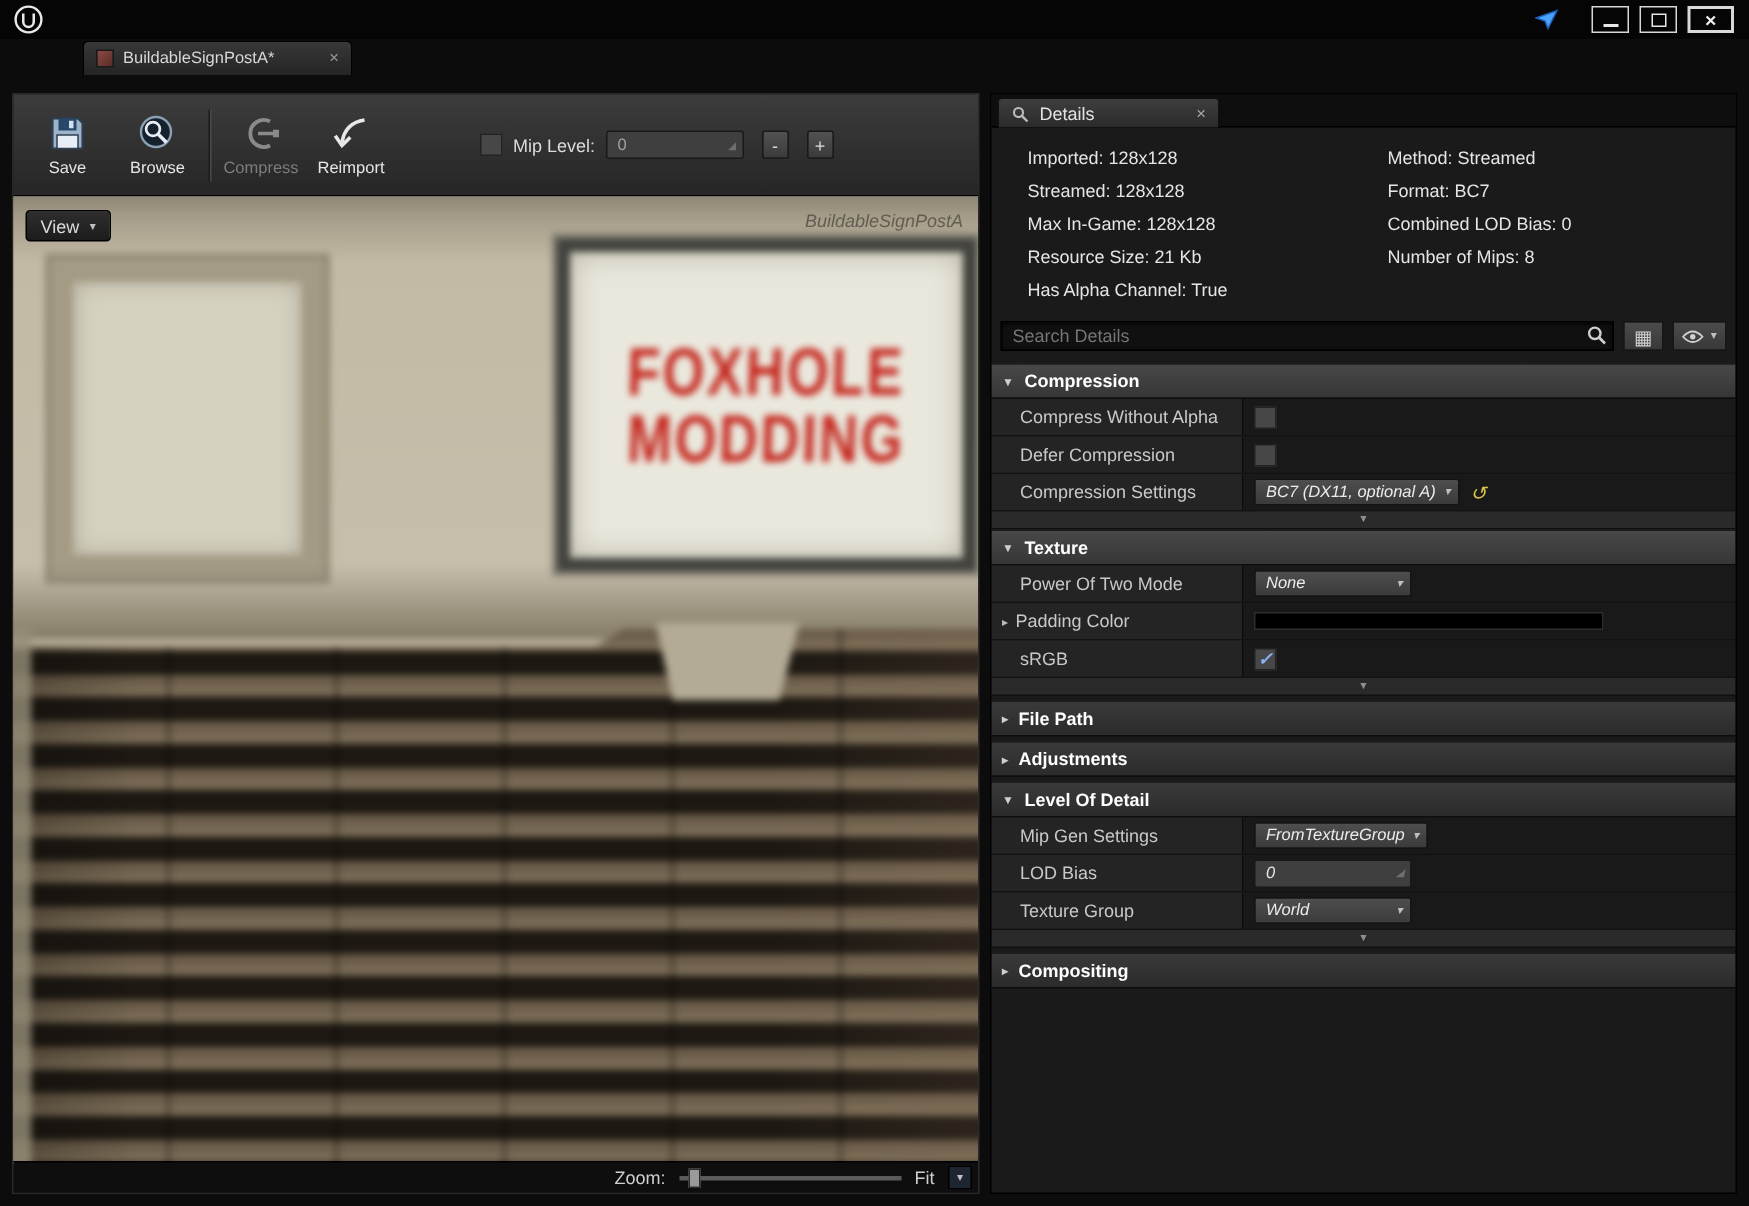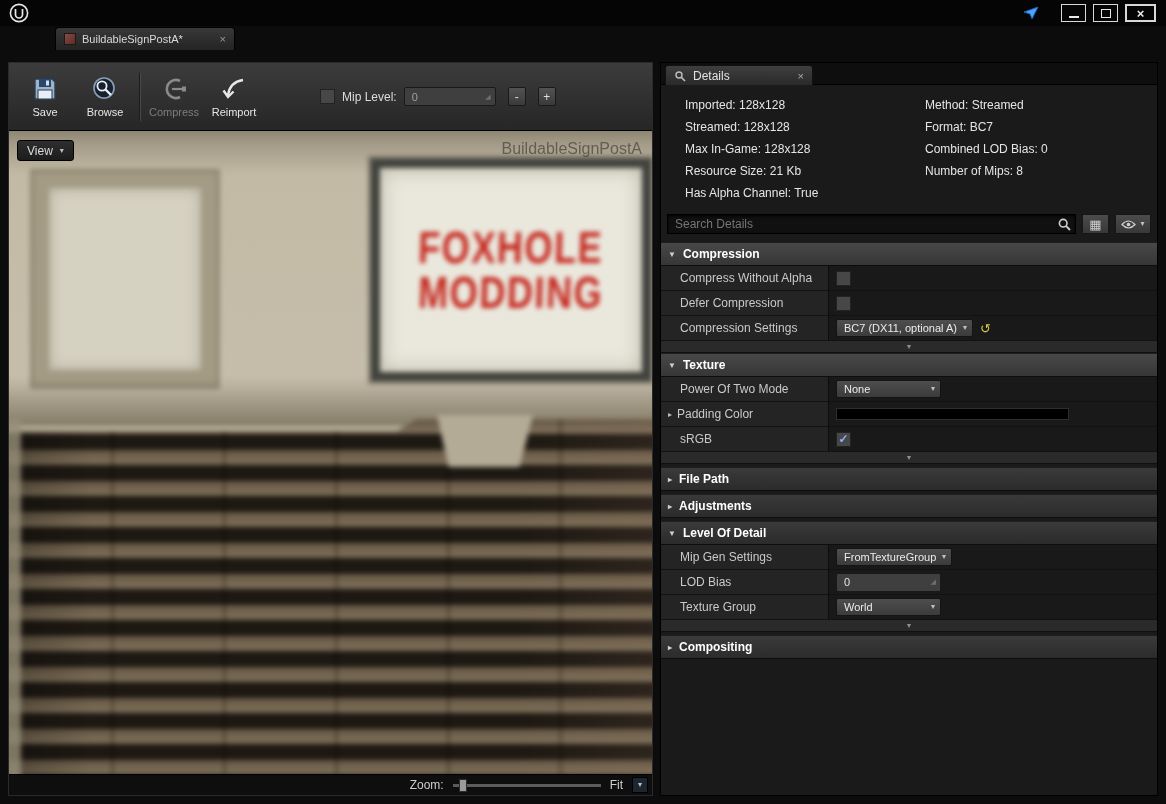--- a/index.html
+++ b/index.html
@@ -69,21 +69,21 @@
       linear-gradient(90deg, rgba(0,0,0,.30), rgba(0,0,0,0) 14%, rgba(0,0,0,0) 78%, rgba(150,120,100,.14)),
       repeating-linear-gradient(180deg, #6b5d49 0 7px, #786a54 7px 15px, #1d1812 15px 31px);
     clip-path:polygon(0 12px, 60% 12px, 63% 0, 100% 0, 100% 100%, 0 100%); }
   .tex-tongue { position:absolute; left:438px; top:294px; width:96px; height:52px; background:#b3ab95;
     clip-path:polygon(0 0,100% 0,86% 100%,12% 100%); }
   .tex-left-strip { position:absolute; left:0; top:298px; bottom:0; width:22px; background:#968e78; opacity:.8; }
 
   .view-btn { position:absolute; left:8px; top:9px; height:21px; padding:0 9px; display:flex; align-items:center; gap:7px;
     background:linear-gradient(#2e2e2e,#1c1c1c); border:1px solid #000; border-radius:3px; color:#dcdcdc; font-size:12px; cursor:pointer; z-index:2; }
   .caret { font-size:8px; color:#c0c0c0; line-height:1; }
-  .watermark { position:absolute; right:10px; top:9px; font-size:16px; color:rgba(75,72,64,.75); z-index:2; }
+  .watermark { position:absolute; right:10px; top:9px; font-size:12px; color:rgba(75,72,64,.75); z-index:2;font-style:italic; }
 
   .zoom-bar { position:absolute; left:0; right:0; bottom:0; height:21px; background:#0e0e0e; border-top:1px solid #000;
     display:flex; align-items:center; justify-content:flex-end; gap:9px; padding-right:4px; font-size:12px; color:#cfcfcf; }
   .zoom-slider { position:relative; width:148px; height:3px; background:#5b5b5b; cursor:pointer; }
   .zoom-handle { position:absolute; left:6px; top:-5px; width:8px; height:13px; background:#9a9a9a; border:1px solid #2c2c2c; cursor:grab; }
   .fit-dd { width:16px; height:16px; background:#1d2531; border:1px solid #000; color:#cfe0f4; font-size:8px;
     display:flex; align-items:center; justify-content:center; cursor:pointer; }
 
   
   .right-panel { position:absolute; left:660px; top:62px; width:498px; bottom:8px; background:#1a1a1a; border:1px solid #000; overflow:hidden; }
@@ -110,21 +110,21 @@
   .props { font-size:12px; }
   .cat { height:24px; background:linear-gradient(#484848,#363636); border-top:1px solid #1e1e1e; border-bottom:1px solid #0d0d0d;
     display:flex; align-items:center; gap:7px; padding-left:7px; font-weight:bold; color:#fff; cursor:pointer; }
   .cat.collapsed { background:linear-gradient(#3a3a3a,#2b2b2b); margin-top:3px; }
   .cat-arrow { font-size:8px; color:#cfcfcf; }
   .prow { display:flex; height:25px; border-bottom:1px solid #121212; }
   .plabel { width:168px; background:#242424; border-right:1px solid #0c0c0c; display:flex; align-items:center;
     padding-left:19px; color:#c9c9c9; gap:5px; }
   .plabel.has-arrow { padding-left:7px; }
   .row-arrow { font-size:8px; color:#bdbdbd; }
-  .pvalue { flex:1; background:#191919; display:flex; align-items:center; padding-left:7px; gap:7px; }
+  .pvalue { flex:1; background:#191919; display:flex; align-items:center; padding-left:7px; gap:7px;font-style:italic; }
   .dd { height:18px; background:linear-gradient(#4e4e4e,#3b3b3b); border:1px solid #141414; border-radius:2px;
     display:flex; align-items:center; padding:0 5px 0 7px; color:#ebebeb; font-size:11px; cursor:pointer; }
   .dd .dd-val { flex:1; white-space:nowrap; overflow:hidden; }
   .dd.w135 { width:137px; } .dd.w115 { width:116px; } .dd.w105 { width:105px; }
   .reset { color:#d6c34a; font-size:13px; line-height:1; cursor:pointer; }
   .color-bar { width:233px; height:12px; background:#000; border:1px solid #2e2e2e; cursor:pointer; }
   .adv { height:12px; background:#2a2a2a; border-bottom:1px solid #101010; display:flex; align-items:center; justify-content:center; cursor:pointer; }
   .adv span { font-size:7px; color:#8f8f8f; line-height:1; }
 </style>
 </head>

